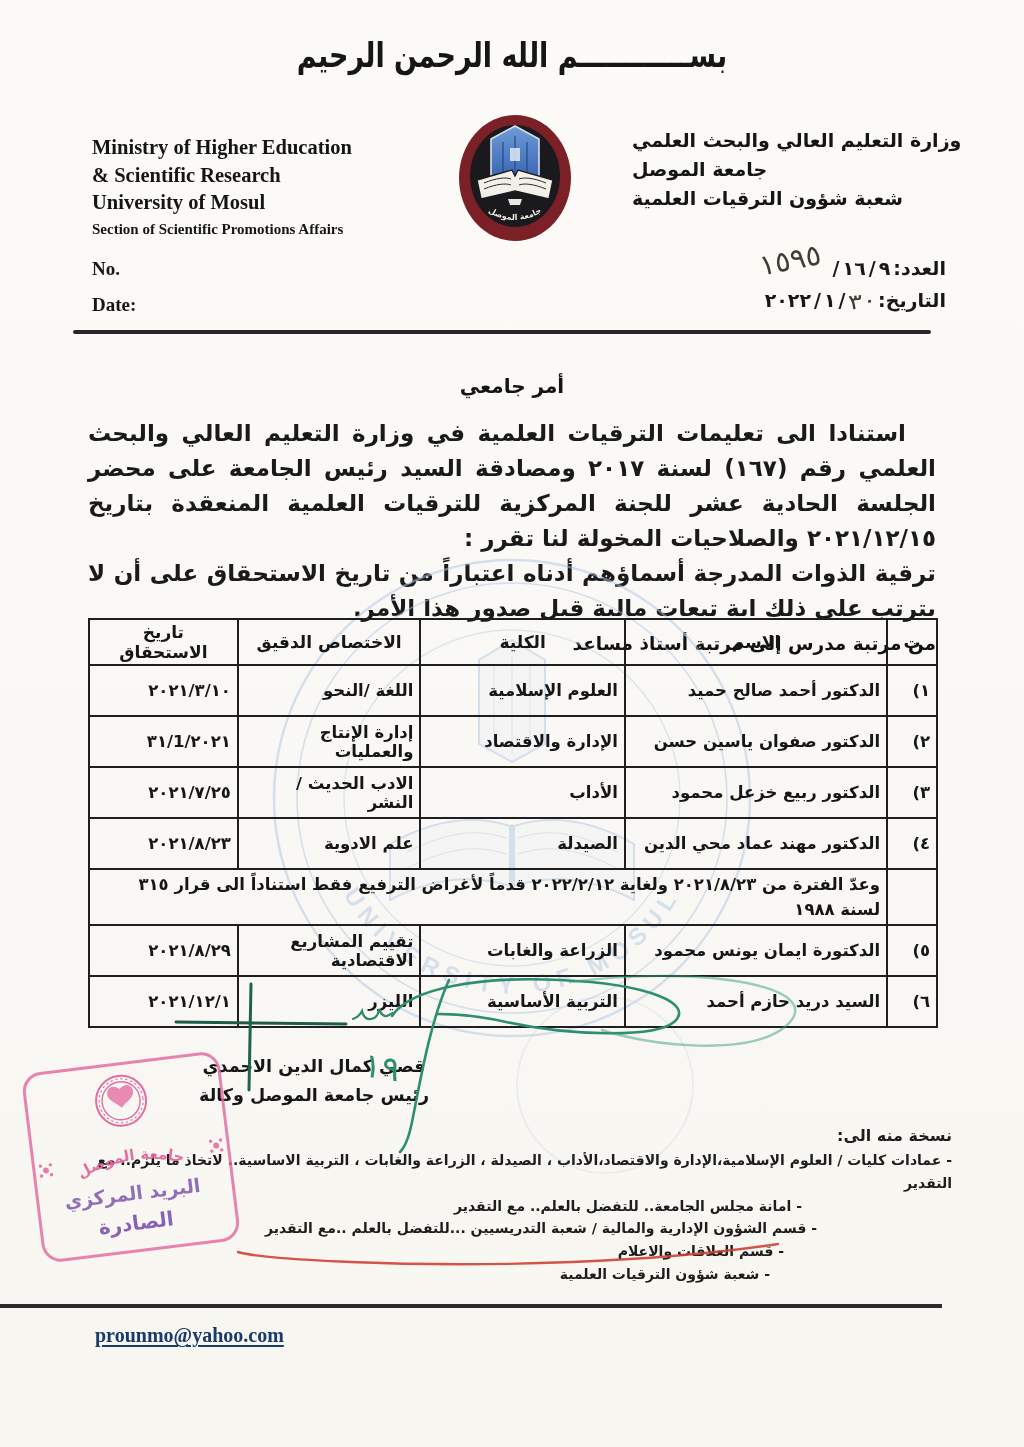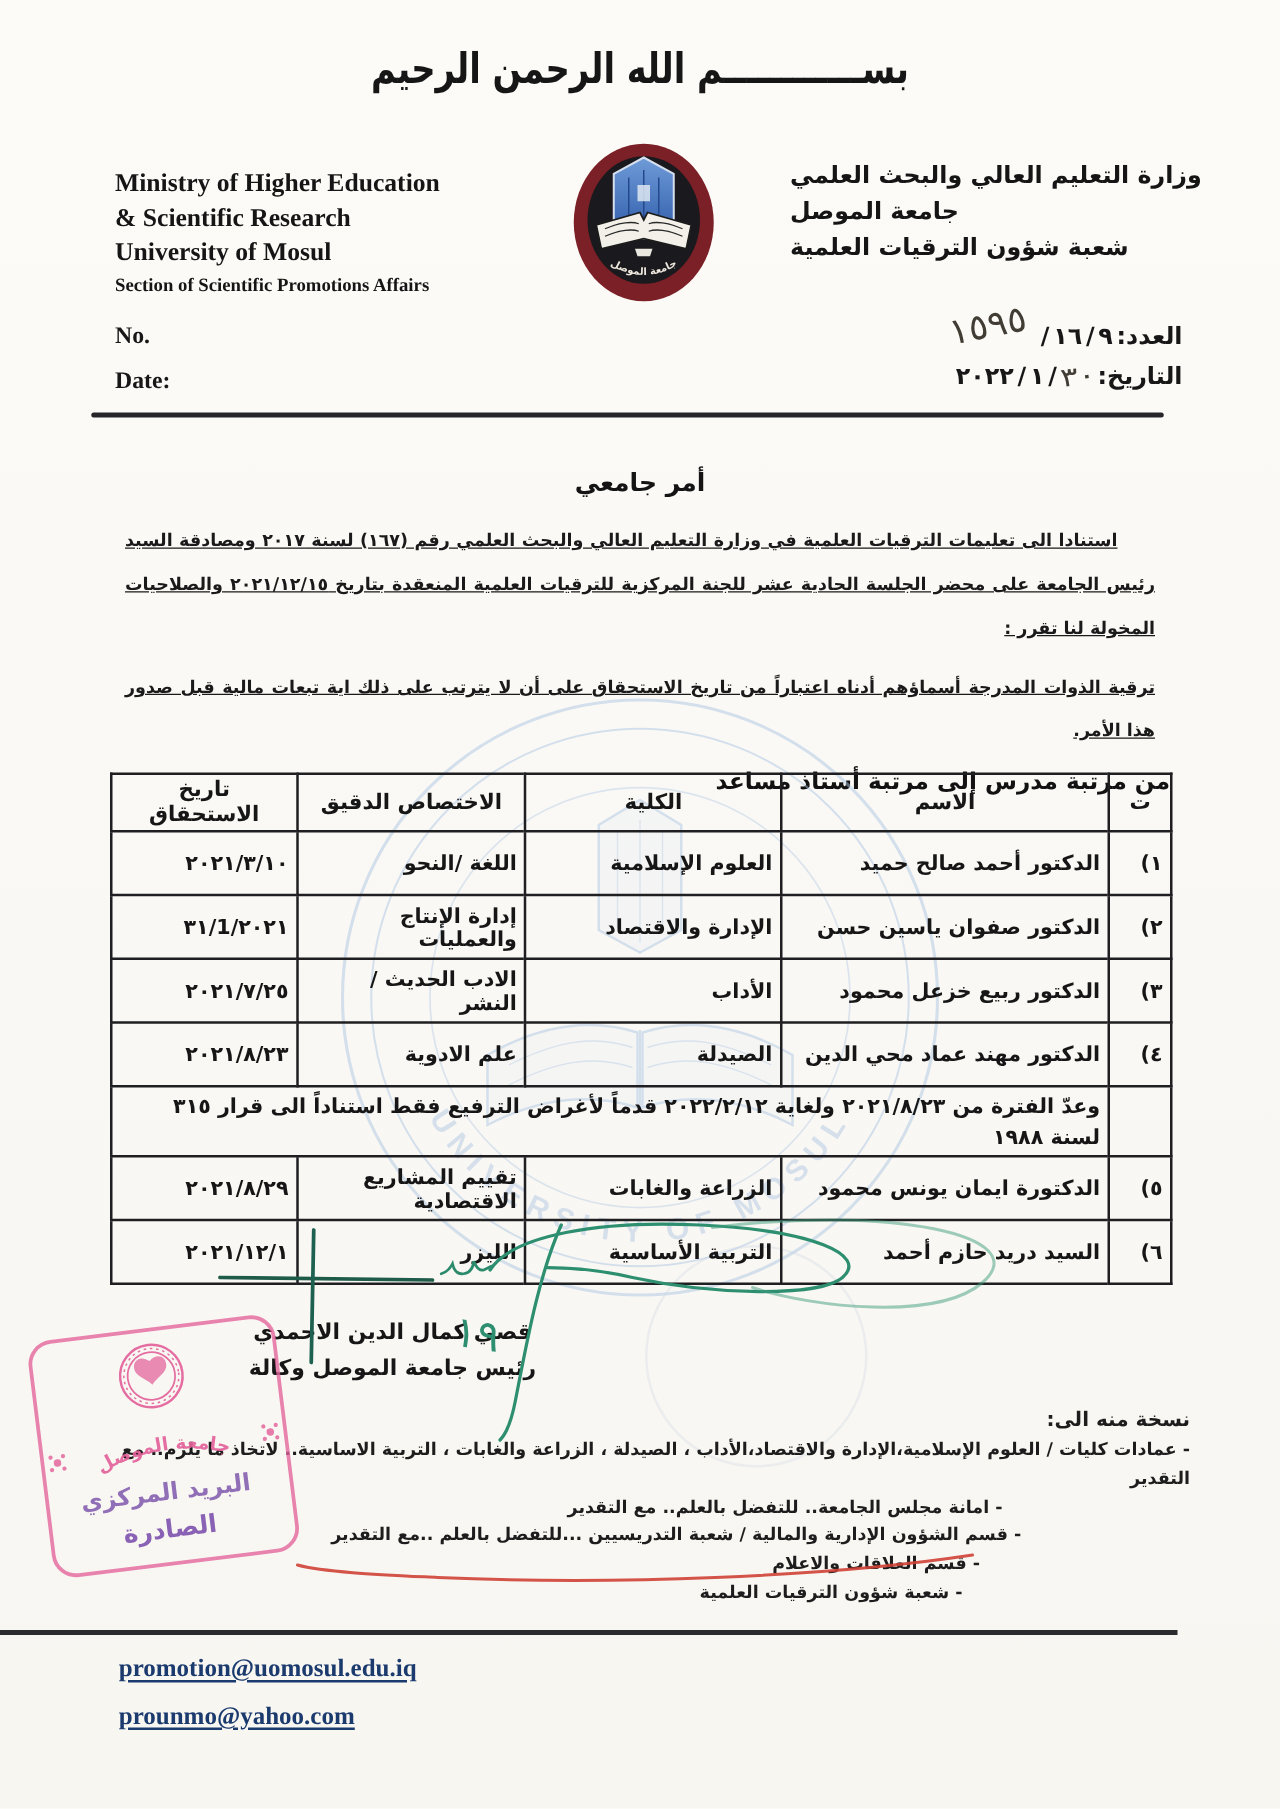--- a/index.html
+++ b/index.html
@@ -26,21 +26,21 @@
   .ref-en div{margin-bottom:14px;}
   .ref-ar{ right:78px; top:248px; direction:rtl; font-weight:bold; font-size:19px; color:#171717;}
   .ref-line{ display:flex; direction:rtl; align-items:baseline; gap:3px; height:40px;}
   .hw{ font-weight:400; color:#413d34; display:inline-block;}
   .hw-num{ font-size:29px; transform:rotate(-11deg); position:relative; top:-5px; margin:0 8px; letter-spacing:1px;}
   .hw-day{ font-size:21px; transform:rotate(-7deg) scaleX(1.25); position:relative; top:1px; margin:0 2px;}
   .rule-top{ top:330px; left:73px; width:858px; height:3.5px; background:#26262a; border-radius:2px;}
   
   .body-block{ top:374px; left:88px; width:848px; direction:rtl;}
   .order-title{ text-align:center; font-size:20px; font-weight:bold; margin:0 0 18px 0; color:#141414;}
-  .order-p{ font-size:14px; font-weight:bold; line-height:35px; text-align:justify; margin:12px; color:#1a1a1a;text-decoration:underline;}
+  .order-p{ font-size:23px; font-weight:bold; line-height:35px; text-align:justify; margin:0; color:#1a1a1a;}
   .indent{ text-indent:30px;}
   .order-sub{ text-align:right; font-size:18.5px; font-weight:bold; margin:7px 0 0 0; color:#121212;}
   
   table.promo{ position:absolute; top:618px; left:88px; width:850px; border-collapse:collapse;
     direction:rtl; background:transparent; z-index:2;}
   table.promo th, table.promo td{ border:2px solid #1f1f22; vertical-align:middle;
     padding:2px 6px; color:#161616;}
   table.promo th{ height:34px; font-size:17px; font-weight:bold;}
   table.promo td{ height:45px; font-size:16.5px; font-weight:bold;}
   td.note-cell{ font-size:16px; line-height:25px; padding:5px 10px;border-radius:11px;}
@@ -287,17 +287,16 @@
         <li>- شعبة شؤون الترقيات العلمية</li>
       </ul>
   </div>
 
   <svg class="abs red-scribble" viewBox="0 0 560 34">
     <path d="M548,6 C430,24 260,30 120,24 C80,22 30,20 8,14" fill="none" stroke="#cf4136" stroke-width="2.4" opacity=".9" stroke-linecap="round"></path>
   </svg>
 
   <div class="abs rule-bottom"></div>
   <div class="abs emails">
-    <div>promotion@uomosul.edu.iq</div>
     <div>prounmo@yahoo.com</div>
   </div>
 
 </div>
 
 </body></html>

